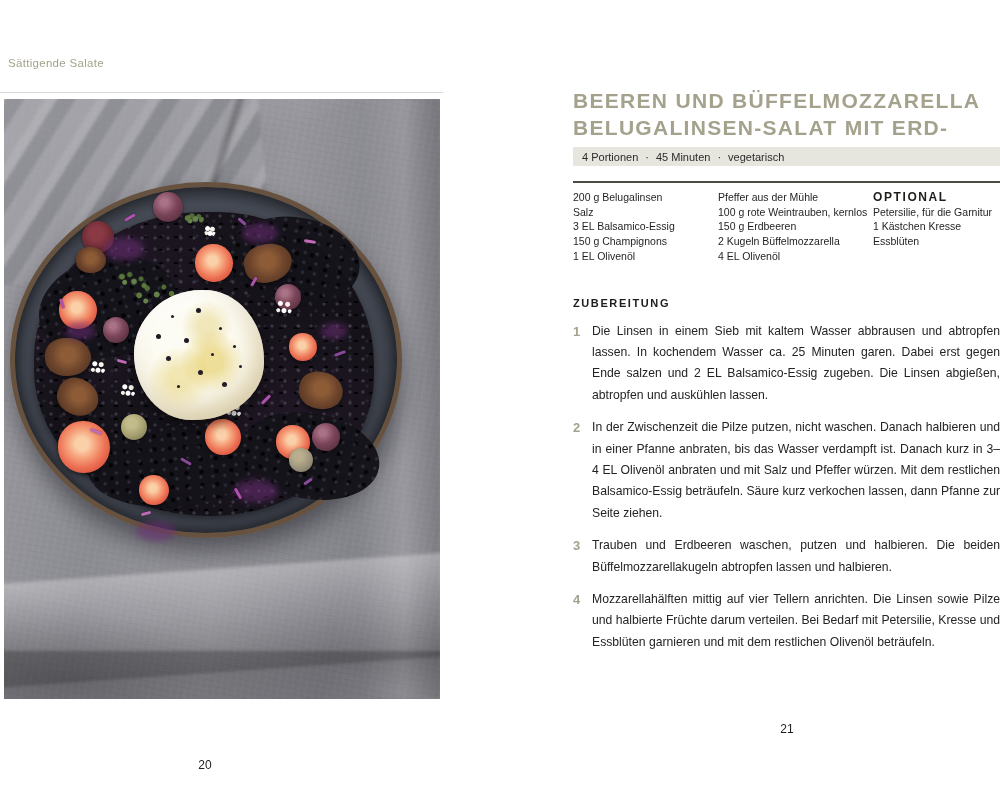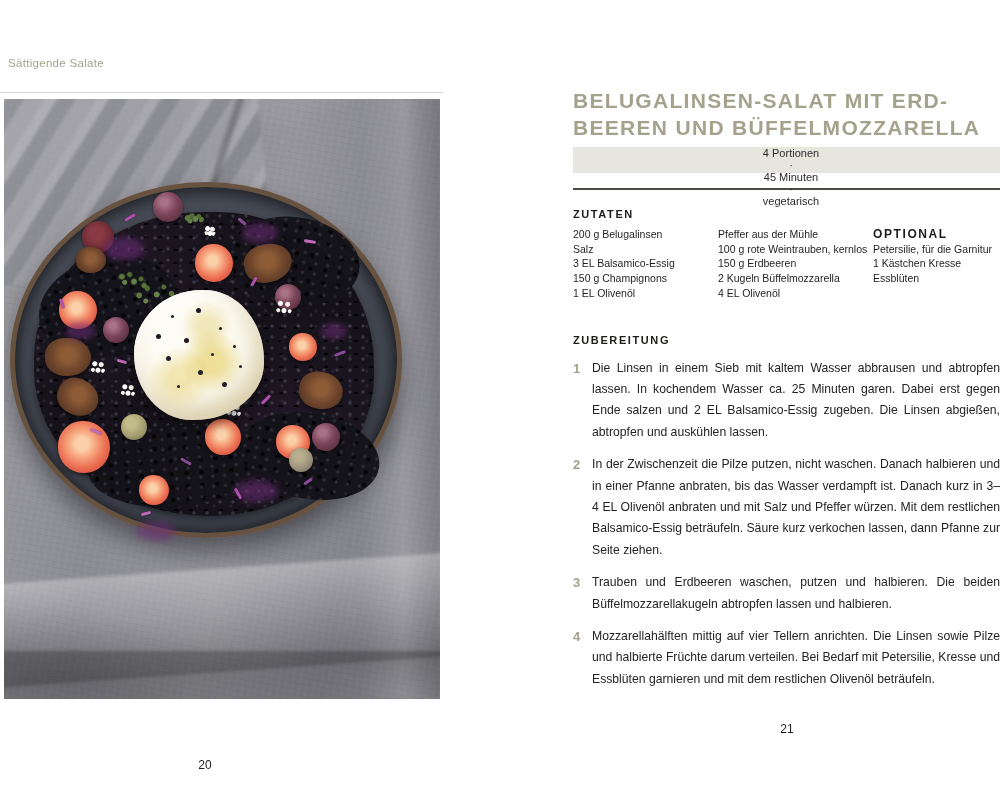--- a/index.html
+++ b/index.html
@@ -107,22 +107,22 @@
       radial-gradient(circle 2.2px at 88% 56%,#5d7a3c 0 2.2px,transparent 3.2px),
       radial-gradient(circle 2px at 30% 66%,#65834a 0 2px,transparent 3px);}
   .cabbage{filter:blur(3px);opacity:.55;background:#6d2f78;}
   .cress{border-radius:2px;box-shadow:0 0 2px rgba(0,0,0,.4);}
 
   
   .recipe{position:absolute;left:573px;top:88px;width:427px;}
   .title{color:var(--accent);font-size:21px;line-height:26.5px;font-weight:700;
     letter-spacing:1.3px;}
   .title span{display:block;}
-  .meta-bar{margin-top:6px;height:26px;background:var(--meta-bar-bg);
-    display:flex;align-items:center;padding-left:9px;font-size:11px;color:#2b2b2b;flex-direction:column;}
+  .meta-bar{margin-top:6px;height:19px;background:var(--meta-bar-bg);
+    display:flex;align-items:center;padding-left:9px;font-size:11px;color:#2b2b2b;}
   .meta-bar .sep{margin:0 7px;color:#2b2b2b;}
   .rule-dark{margin-top:15px;height:2px;background:var(--rule-dark);}
   .sec-heading{margin-top:18px;font-size:11px;font-weight:700;letter-spacing:1.6px;
     color:#1d1d1b;}
   .ingredients{display:flex;margin-top:7px;font-size:10.5px;line-height:14.7px;
     color:#1f1f1f;}
   .ing-col{white-space:nowrap;}
   .ing-col.c1{width:145px;}
   .ing-col.c2{width:155px;}
   .ing-col.c3{width:127px;}
@@ -210,35 +210,34 @@
       </div>
     <div class="mozz"></div>
     <div class="fold bottom-napkin"></div>
     <div class="fold bottom-shadow"></div>
   </figure>
 
   <div class="page-num left">20</div>
 
   <main class="recipe">
     <h1 class="title">
+      <span>BEEREN UND BÜFFELMOZZARELLA</span>
       <span>BELUGALINSEN-SALAT MIT ERD-</span>
-      <span>BEEREN UND BÜFFELMOZZARELLA</span>
     </h1>
 
     <div class="meta-bar">
       <span>4 Portionen</span>
       <span class="sep">·</span>
       <span>45 Minuten</span>
       <span class="sep">·</span>
       <span>vegetarisch</span>
     </div>
 
     <div class="rule-dark"></div>
 
-    <h2 class="sec-heading">ZUTATEN</h2>
 
     <div class="ingredients">
       <div class="ing-col c1">
           <div class="ing-item">200 g Belugalinsen</div>
           <div class="ing-item">Salz</div>
           <div class="ing-item">3 EL Balsamico-Essig</div>
           <div class="ing-item">150 g Champignons</div>
           <div class="ing-item">1 EL Olivenöl</div>
         </div>
       <div class="ing-col c2">

